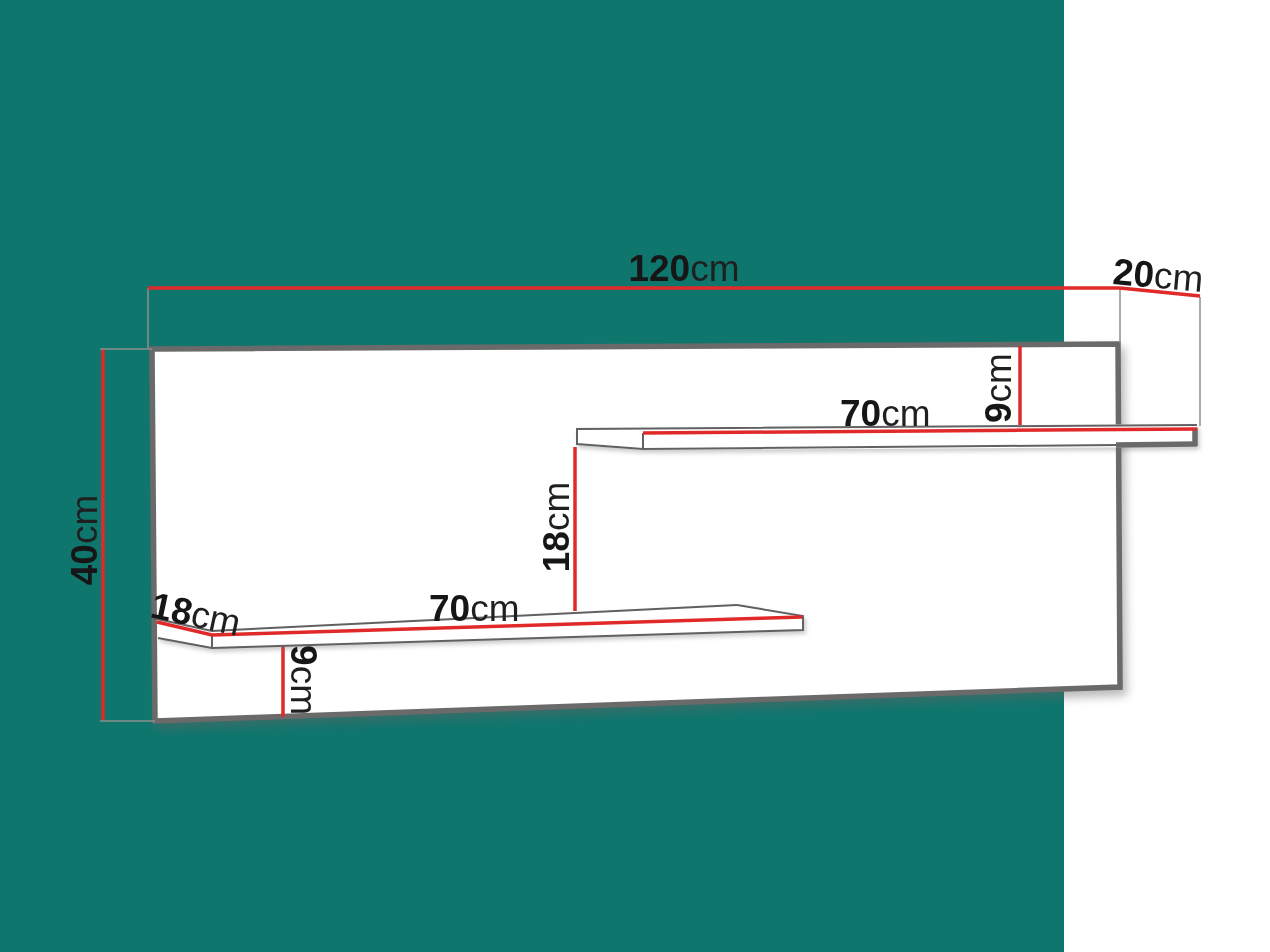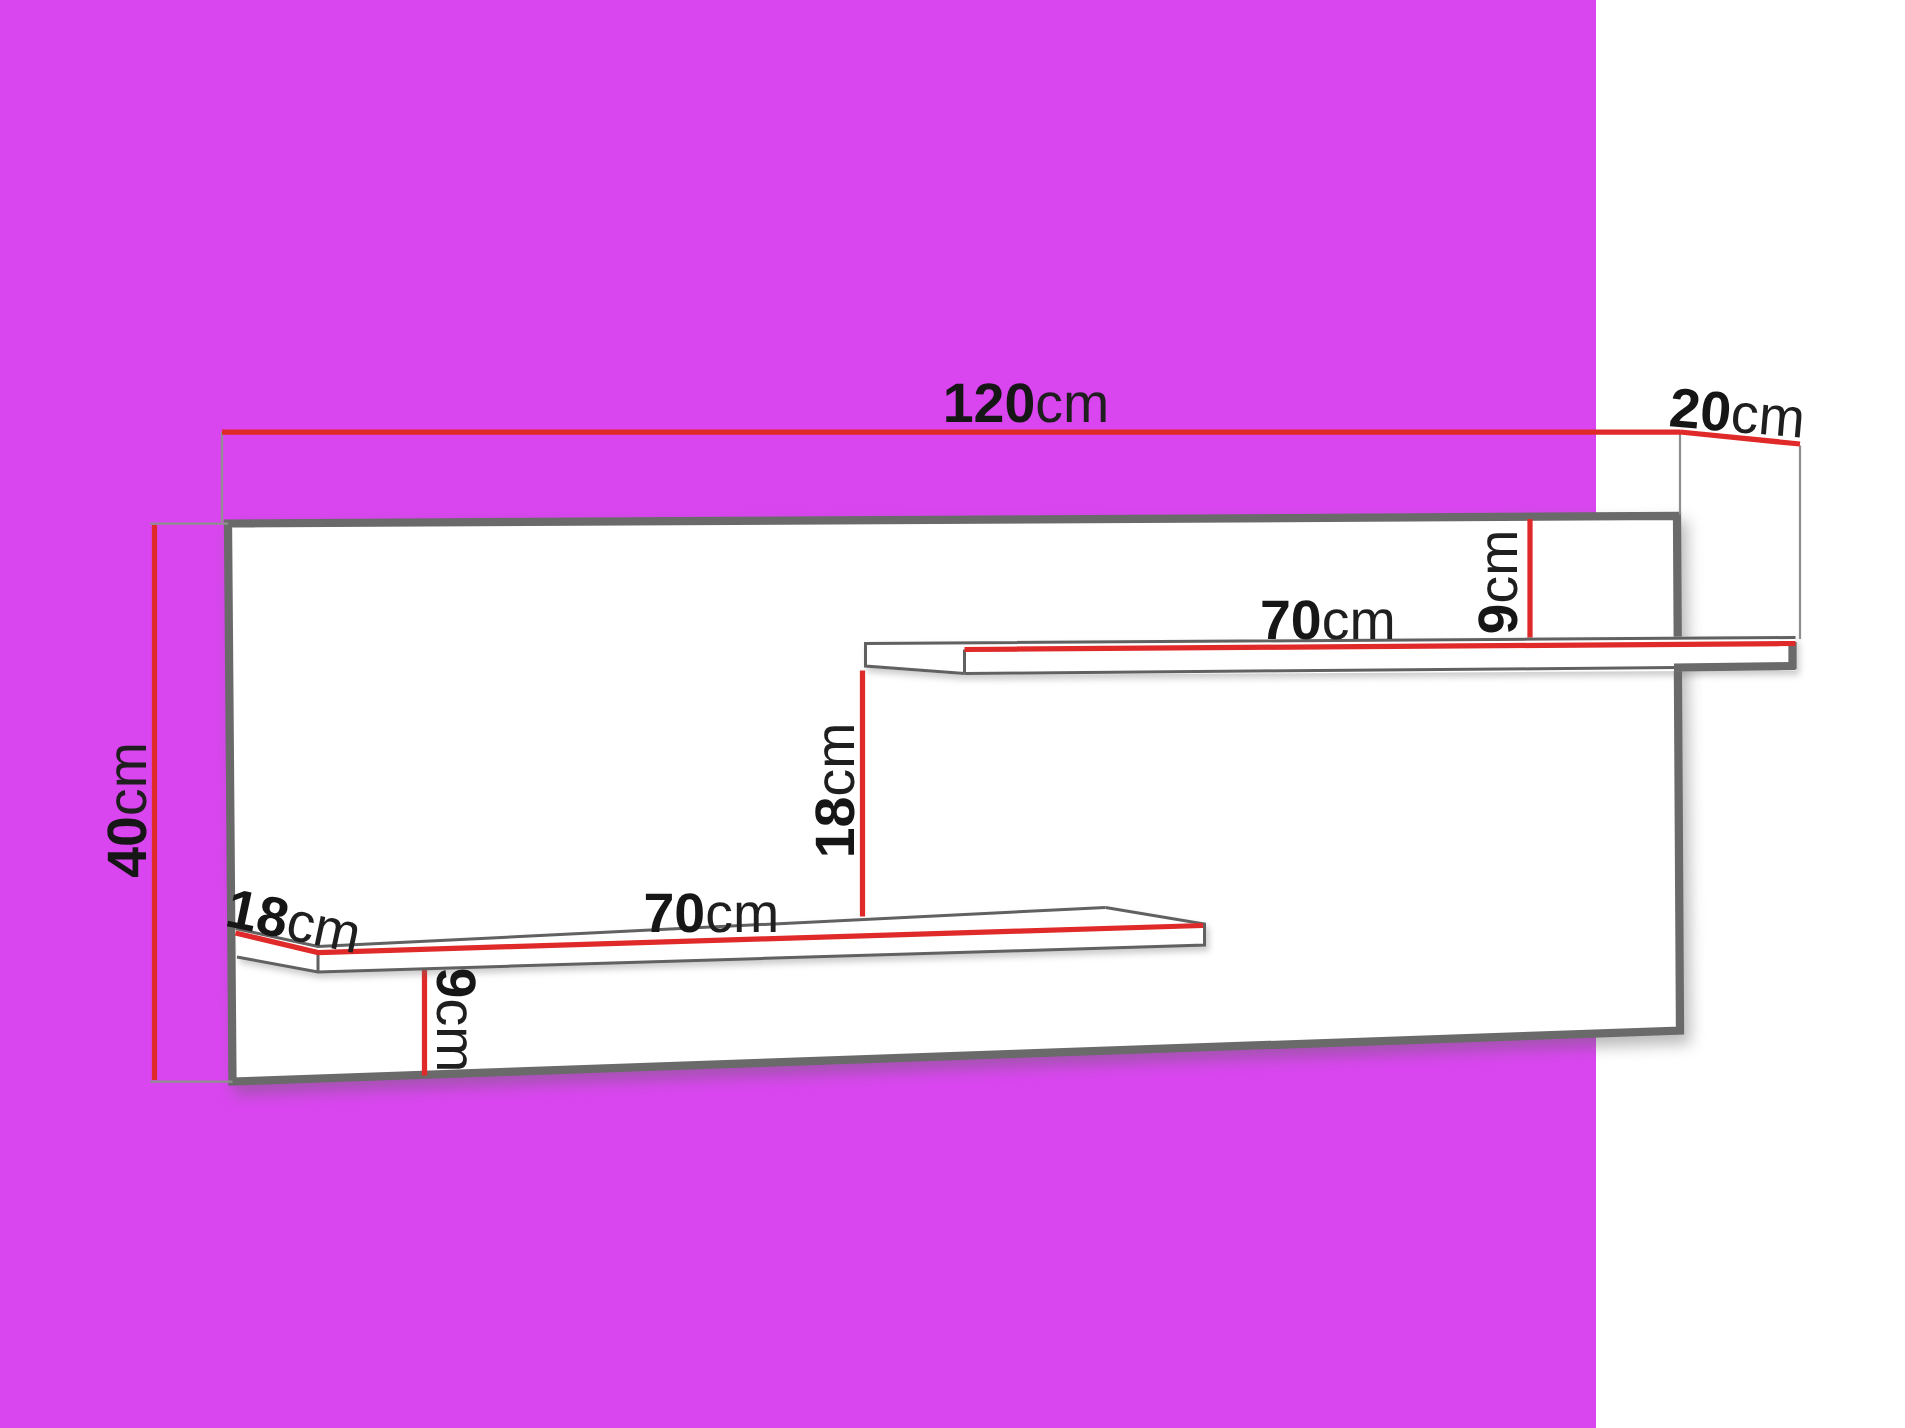--- a/index.html
+++ b/index.html
@@ -8,21 +8,21 @@
     width: 1270px;
     height: 952px;
     background: #ffffff;
     overflow: hidden;
     font-family: "Liberation Sans", sans-serif;
   }
   .stage {
     position: relative;
     width: 1064px;
     height: 952px;
-    background: #d946ef;
+    background: #0f766e;
   }
   svg { display: block; }
 
   .panel {
     fill: #ffffff;
     stroke: var(--outline, #6a6a6a);
     stroke-width: 5.5;
     stroke-linejoin: miter;
   }
   .panel-shadow { filter: drop-shadow(4px 6px 5px rgba(100,100,100,0.45)); }

